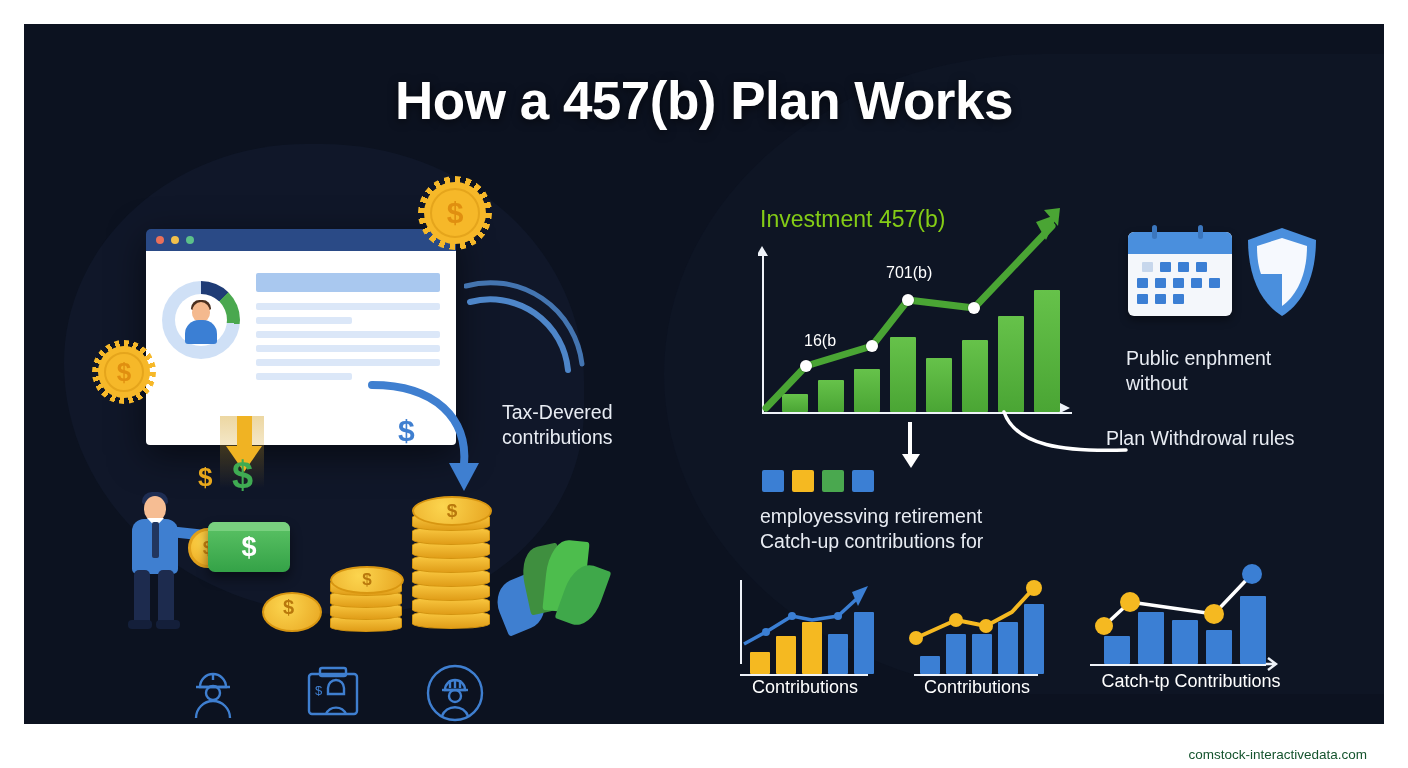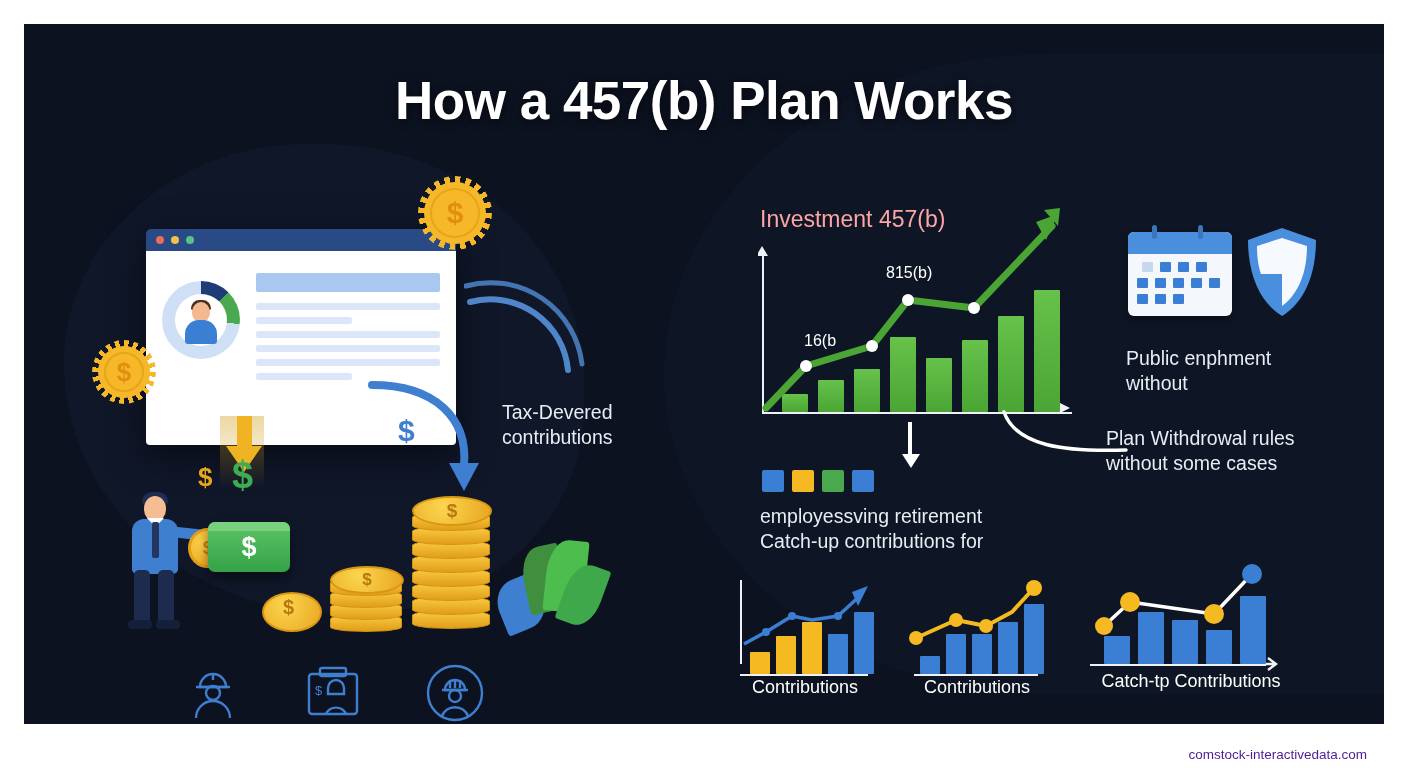--- a/index.html
+++ b/index.html
@@ -2,21 +2,21 @@
 <html><head>
 <meta charset="utf-8">
 <style>
   html,body{margin:0;padding:0;background:#fff;}
   body{width:1408px;height:768px;overflow:hidden;font-family:"Liberation Sans",sans-serif;}
   #root{position:relative;width:1385px;height:768px;background:#ffffff;}
   .panel{position:absolute;left:24px;top:24px;width:1360px;height:700px;background:#0c1220;overflow:hidden;}
   .panel:before{content:"";position:absolute;right:-40px;top:30px;width:760px;height:640px;border-radius:50% 0 0 50%;background:#0e1524;}
   .blob{position:absolute;left:40px;top:120px;width:520px;height:470px;border-radius:48% 52% 45% 55%;background:#121a2c;opacity:.75;}
   .title{position:absolute;left:0;top:46px;width:1360px;text-align:center;color:#fff;font-size:53px;font-weight:bold;letter-spacing:-.5px;text-shadow:0 2px 10px rgba(0,0,0,.6);}
-  .footer{position:absolute;right:18px;bottom:6px;color:#4c1d95;font-size:13.5px;}
+  .footer{position:absolute;right:18px;bottom:6px;color:#14532d;font-size:13.5px;}
 
   
   .winwrap{position:absolute;left:122px;top:205px;width:310px;height:180px;filter:drop-shadow(0 10px 18px rgba(0,0,0,.55));}
   .winbar{height:22px;background:#2a4a86;border-radius:5px 5px 0 0;display:flex;align-items:center;padding-left:10px;gap:7px;}
   .dot{width:8px;height:8px;border-radius:50%;}
   .dot.r{background:#e8705a;}.dot.y{background:#f2c04b;}.dot.g{background:#5cc08a;}
   .winbody{height:158px;background:#fff;border-radius:0 0 4px 4px;display:flex;padding:18px 16px;gap:16px;}
   .donut{position:relative;width:78px;height:78px;margin-top:12px;border-radius:50%;
     background:conic-gradient(#1f3c76 0deg 44deg,#4aa84f 44deg 96deg,#cfe0f6 96deg 360deg);}
   .donut:after{content:"";position:absolute;inset:13px;border-radius:50%;background:#fff;}
@@ -63,21 +63,21 @@
   .dollarTxt{position:absolute;font-weight:bold;}
 
   .plant{position:absolute;left:474px;top:516px;width:104px;height:92px;}
   .leaf{position:absolute;border-radius:50% 6% 50% 6%;}
 
   
   .licon{position:absolute;top:638px;width:62px;height:62px;}
   .licon svg{width:62px;height:62px;}
 
   
-  .sectionTitle{position:absolute;color:#fca5a5;font-size:21px;}
+  .sectionTitle{position:absolute;color:#84cc16;font-size:21px;}
   .bodyTxt{position:absolute;color:#e8ecf3;font-size:19.5px;line-height:1.3;}
 
   .bigchart{position:absolute;left:738px;top:222px;width:312px;height:168px;}
   .axisV{position:absolute;left:0;bottom:0;width:2px;height:162px;background:#eef2f8;}
   .axisH{position:absolute;left:0;bottom:0;height:2px;width:310px;background:#eef2f8;}
   .bar{position:absolute;bottom:2px;background:linear-gradient(180deg,#66c24a,#4aa534);border-radius:1px;}
   .ldot{position:absolute;width:12px;height:12px;border-radius:50%;background:#fff;box-shadow:0 0 0 1px rgba(0,0,0,.15);}
   .lbl{position:absolute;color:#fff;font-size:15px;}
 
   .calwrap{position:absolute;left:1104px;top:198px;width:190px;height:98px;}
@@ -269,21 +269,21 @@
         <polyline points="4,204 44,162 110,142 146,96 212,104 290,22" stroke="#4aa534" stroke-width="7" fill="none" stroke-linejoin="round" stroke-linecap="round"></polyline>
         <path d="M296 10 l-22 8 l10 18 z" fill="#4aa534"></path>
         <path d="M282 6 l16 -2 l-2 18 z" fill="#4aa534"></path>
       </svg>
       <div class="ldot" style="left:38px;top:114px;"></div>
       <div class="ldot" style="left:104px;top:94px;"></div>
       <div class="ldot" style="left:140px;top:48px;"></div>
       <div class="ldot" style="left:206px;top:56px;"></div>
 
       <div class="lbl" style="left:42px;top:86px;font-size:16px;">16(b</div>
-      <div class="lbl" style="left:124px;top:18px;font-size:16px;">815(b)</div>
+      <div class="lbl" style="left:124px;top:18px;font-size:16px;">701(b)</div>
     </div>
 
     <svg style="position:absolute;left:874px;top:398px;width:26px;height:48px;">
       <rect x="10" y="0" width="4" height="34" fill="#fff"></rect>
       <path d="M4 32 L22 32 L13 46 z" fill="#fff"></path>
     </svg>
 
     <svg style="position:absolute;left:976px;top:382px;width:130px;height:52px;">
       <path d="M4 6 C16 40 64 46 126 44" stroke="#fff" stroke-width="3.5" fill="none" stroke-linecap="round"></path>
     </svg>
@@ -313,21 +313,20 @@
       </svg>
     </div>
 
     <div class="bodyTxt" style="left:1102px;top:322px;width:250px;">
       <div>Public enphment</div>
       <div>without</div>
     </div>
 
     <div class="bodyTxt" style="left:1082px;top:402px;width:300px;">
       <div>Plan Withdrowal rules</div>
-      <div>without some cases</div>
     </div>
 
     <div class="sq" style="left:738px;top:446px;background:#3b7fd4;"></div>
     <div class="sq" style="left:768px;top:446px;background:#f5b921;"></div>
     <div class="sq" style="left:798px;top:446px;background:#4aa84f;"></div>
     <div class="sq" style="left:828px;top:446px;background:#3b7fd4;"></div>
 
     <div class="bodyTxt" style="left:736px;top:480px;width:300px;">
       <div>employessving retirement</div>
       <div>Catch-up contributions for</div>

